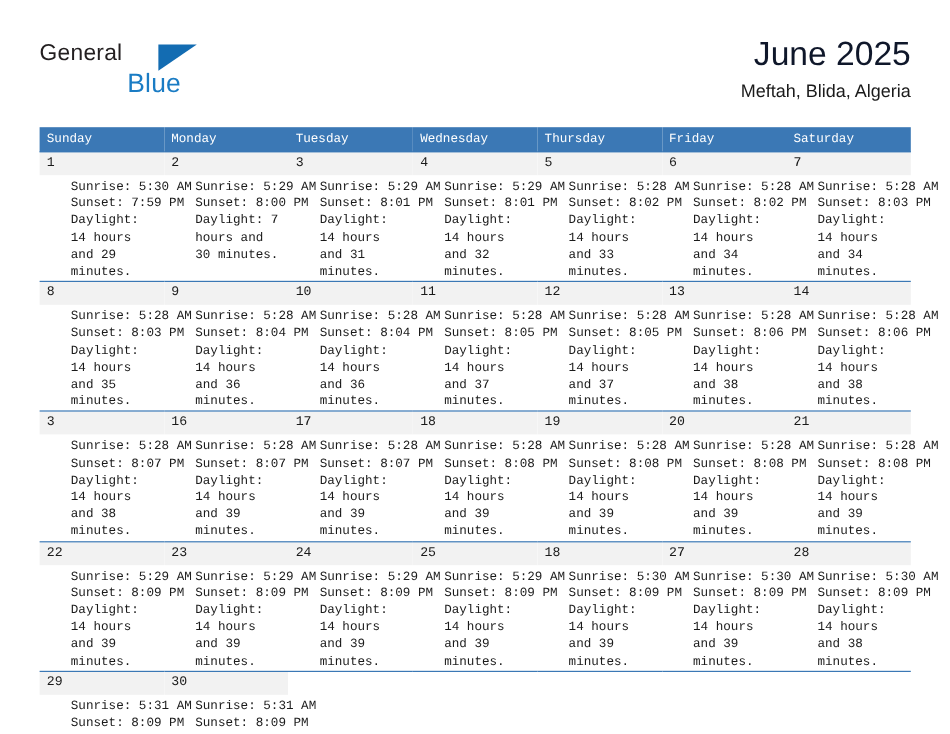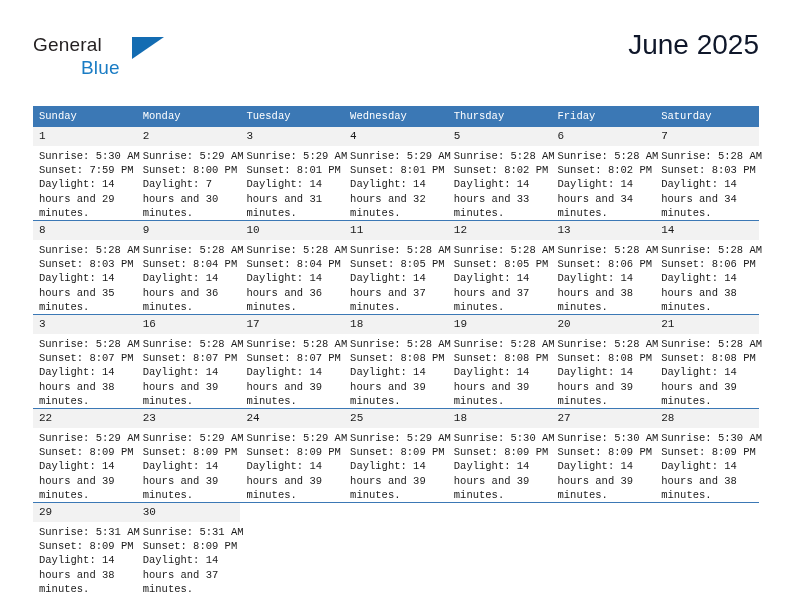--- a/index.html
+++ b/index.html
@@ -52,23 +52,23 @@
     position: absolute;
     left: 99px;
     top: 3px;
     width: 0;
     height: 0;
     border-left: 32px solid #136cb2;
     border-bottom: 22px solid transparent;
   }
   .logo-blue {
     position: absolute;
-    left: 48px;
+    left: 73px;
     top: 23px;
-    font-size: 19px;
+    font-size: 22px;
     letter-spacing: 0.2px;
     color: #1a7cc4;
     font-family: "Liberation Sans", sans-serif;
   }
 
   .title-block {
     position: absolute;
     right: 0;
     top: 0;
     text-align: right;
@@ -134,20 +134,21 @@
   .daynum.empty {
     background: #ffffff;
     color: transparent;
   }
 
   .details {
     padding: 3px 6px 0 6px;
     font-size: 10.5px;
     line-height: 14.2px;
     color: #1a1a1a;
+    margin-left: 20px;
   }
   .details div {
     white-space: nowrap;
   }
   .details .daylight {
     white-space: normal;
   }
   td.blank {
     background: #ffffff;
   }
@@ -160,20 +161,21 @@
   <div class="header">
 
     <div class="logo">
       <span class="logo-general">General</span>
       <span class="logo-tri"></span>
       <span class="logo-blue">Blue</span>
     </div>
 
     <div class="title-block">
       <div class="cal-title">June 2025</div>
+      <div class="cal-subtitle">Meftah, Blida, Algeria</div>
     </div>
 
   </div>
 
   <table class="calendar">
     <thead>
       <tr>
         <th>Sunday</th>
         <th>Monday</th>
         <th>Tuesday</th>

